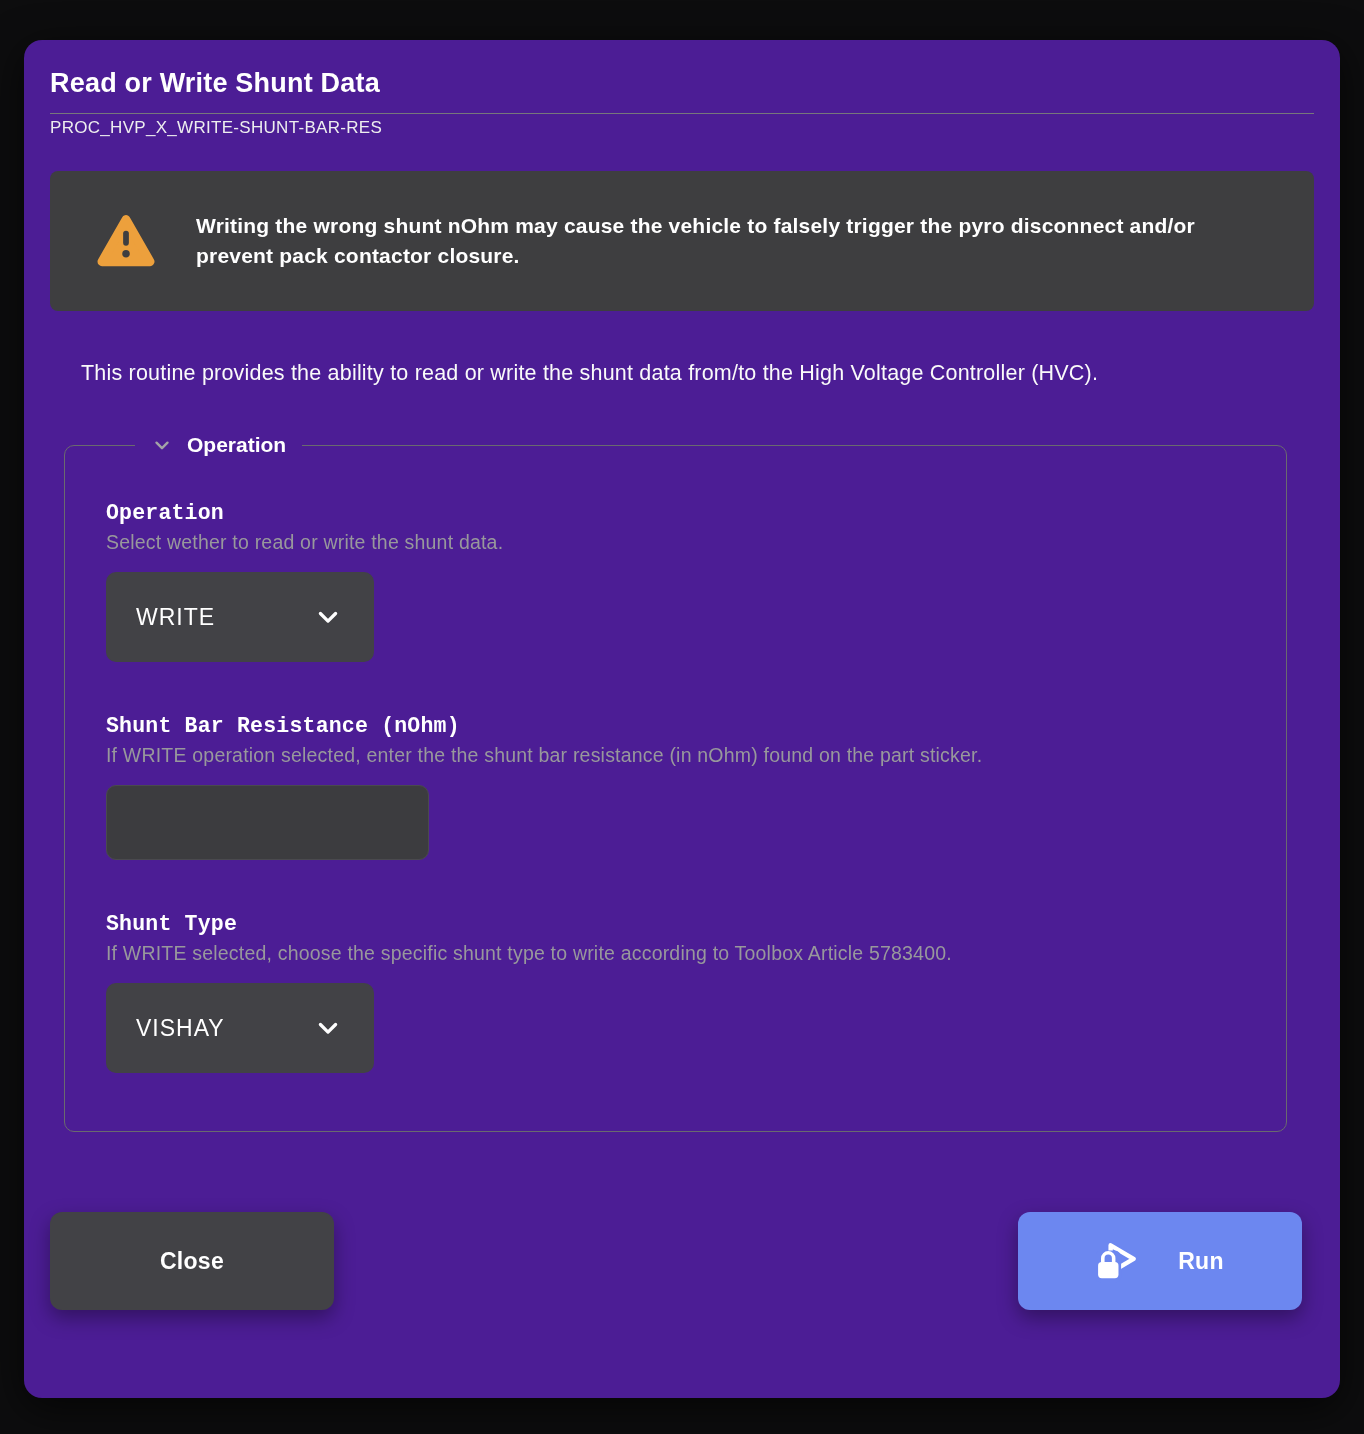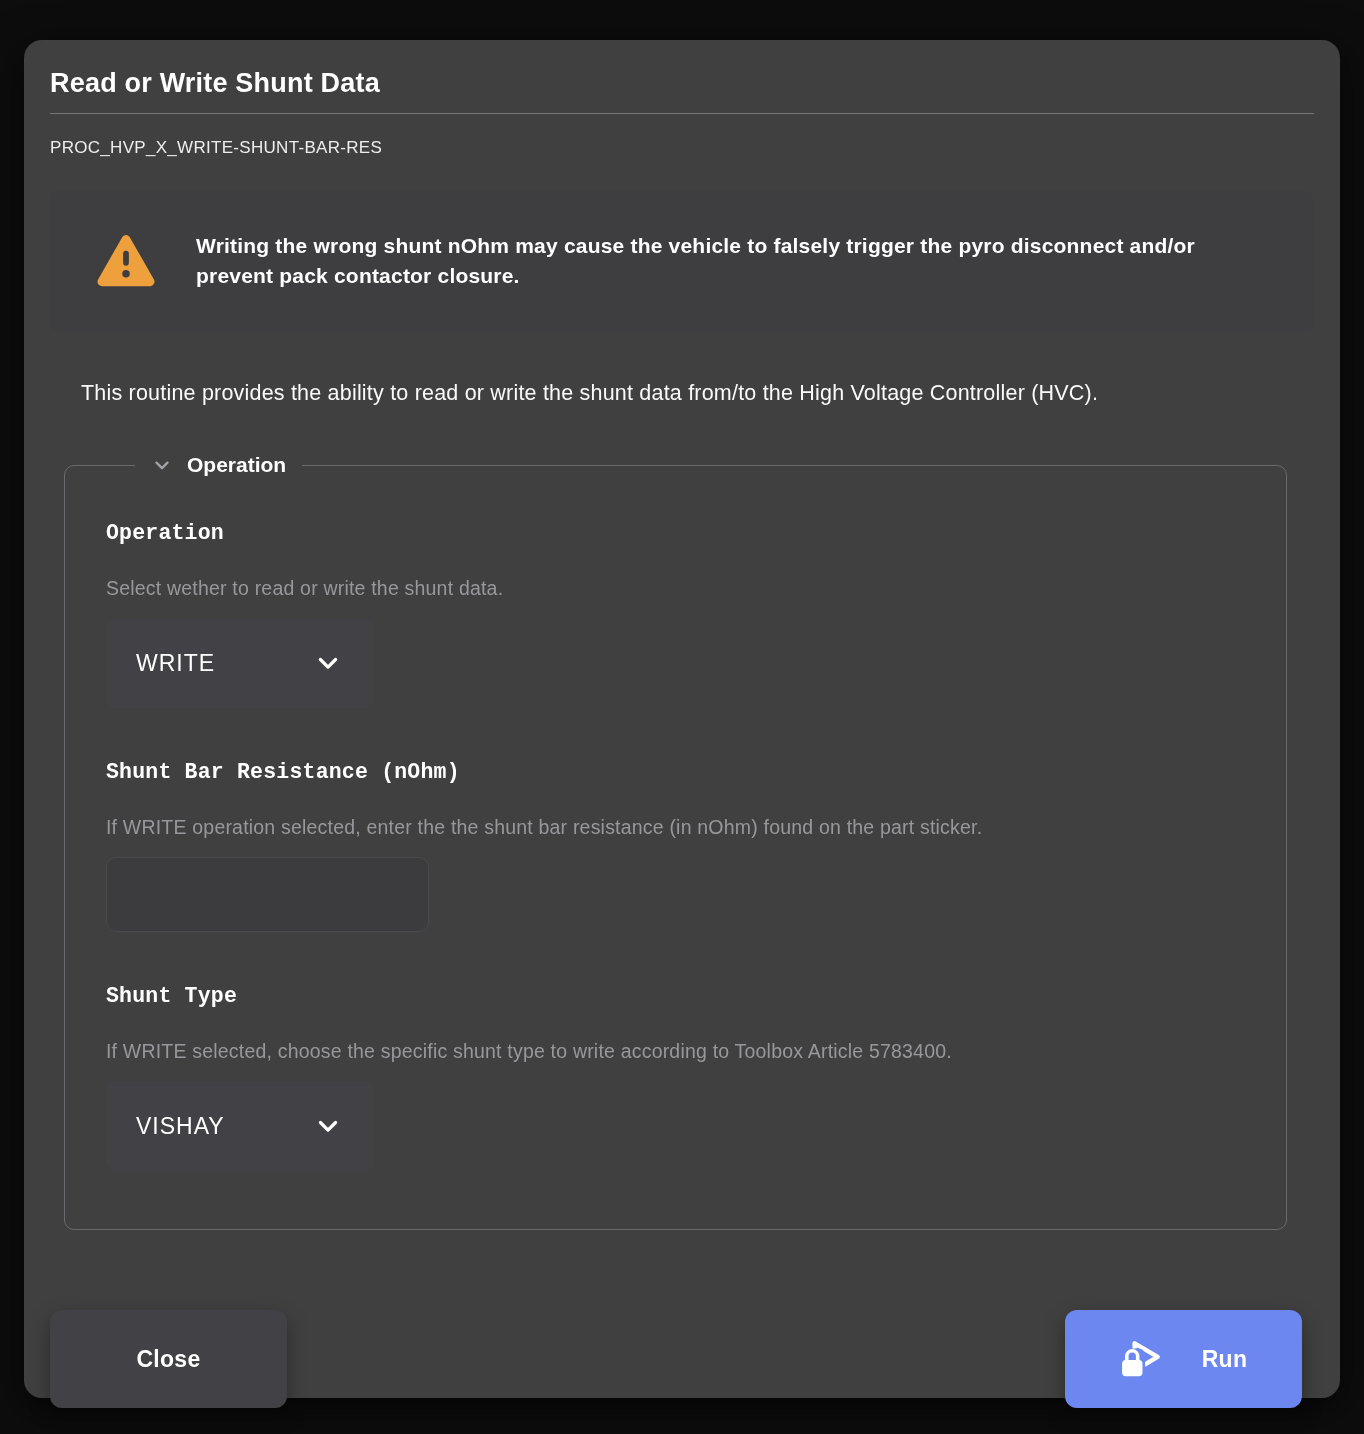--- a/index.html
+++ b/index.html
@@ -4,33 +4,33 @@
 <style>
   html,body{margin:0;padding:0;}
   body{
     width:1364px;height:1434px;position:relative;overflow:hidden;
     background:#0d0d0e;
     font-family:"Liberation Sans","DejaVu Sans",sans-serif;
     -webkit-font-smoothing:antialiased;
   }
   .modal{
     position:absolute;left:24px;top:40px;width:1316px;height:1358px;
-    background:#404040;border-radius:18px;box-sizing:border-box;
+    background:#4c1d95;border-radius:18px;box-sizing:border-box;
     padding:24px 26px 0;
     box-shadow:0 10px 40px rgba(0,0,0,.65);
   }
   .title{
     font-size:27px;font-weight:700;color:#ffffff;line-height:34px;
     padding-top:2px;letter-spacing:.2px;
   }
   .divider{
     border:none;border-top:1.5px solid #77777b;margin:13px 0 0;
   }
   .proc-code{
-    margin-top:24px;font-size:17px;color:#eeeeef;letter-spacing:.3px;
+    margin-top:4px;font-size:17px;color:#eeeeef;letter-spacing:.3px;
   }
   .banner{
     margin-top:33px;height:140px;background:#3e3e40;border-radius:8px;
     display:flex;align-items:center;gap:40px;
     padding:0 40px 0 46px;box-sizing:border-box;
   }
   .banner-icon{flex:0 0 auto;display:flex;}
   .banner-text{
     font-size:21px;font-weight:600;line-height:30px;color:#ffffff;
     max-width:1020px;letter-spacing:.2px;
@@ -43,39 +43,39 @@
     margin:44px 27px 0 14px;border:1.5px solid #6a6a6e;border-radius:10px;
     padding:14px 40px 58px 41px;
   }
   fieldset.params legend{
     margin-left:29px;padding:0 16px;display:flex;align-items:center;gap:14px;
     color:#ffffff;font-size:21px;font-weight:600;cursor:pointer;
   }
   .group{margin-top:30px;}
   .group + .group{margin-top:52px;}
   .field-label{font-size:21.5px;font-weight:700;color:#ffffff;letter-spacing:.2px;font-family:Liberation Mono, monospace;}
-  .field-help{margin-top:32px;font-size:19.5px;color:#98989c;letter-spacing:.2px;}
+  .field-help{margin-top:6px;font-size:19.5px;color:#98989c;letter-spacing:.2px;}
   .select-control{
     margin-top:18px;width:268px;height:90px;background:#424246;border-radius:10px;
     display:flex;align-items:center;justify-content:space-between;
     padding:0 32px 0 30px;box-sizing:border-box;cursor:pointer;
   }
   .select-value{color:#ffffff;font-size:23px;font-weight:500;letter-spacing:1px;}
   .text-input{
     display:block;margin-top:18px;width:323px;height:75px;
     background:#3c3c3f;border:1px solid #4a4a4e;border-radius:10px;
     color:#ffffff;font-size:22px;padding:0 20px;box-sizing:border-box;
     outline:none;font-family:inherit;
   }
   .footer{
     margin-top:80px;display:flex;justify-content:space-between;
     padding-right:12px;
   }
   .btn{
-    width:237px;height:98px;border-radius:12px;border:none;
+    width:284px;height:98px;border-radius:12px;border:none;
     font-size:23px;font-weight:600;color:#ffffff;
     display:flex;align-items:center;justify-content:center;
     cursor:pointer;font-family:inherit;letter-spacing:.3px;
     box-shadow:0 8px 20px rgba(0,0,0,.35);
   }
   .btn-close{background:#424246;}
   .btn-run{background:#6c87f0;gap:36px;}
 </style>
 </head>
 <body>

